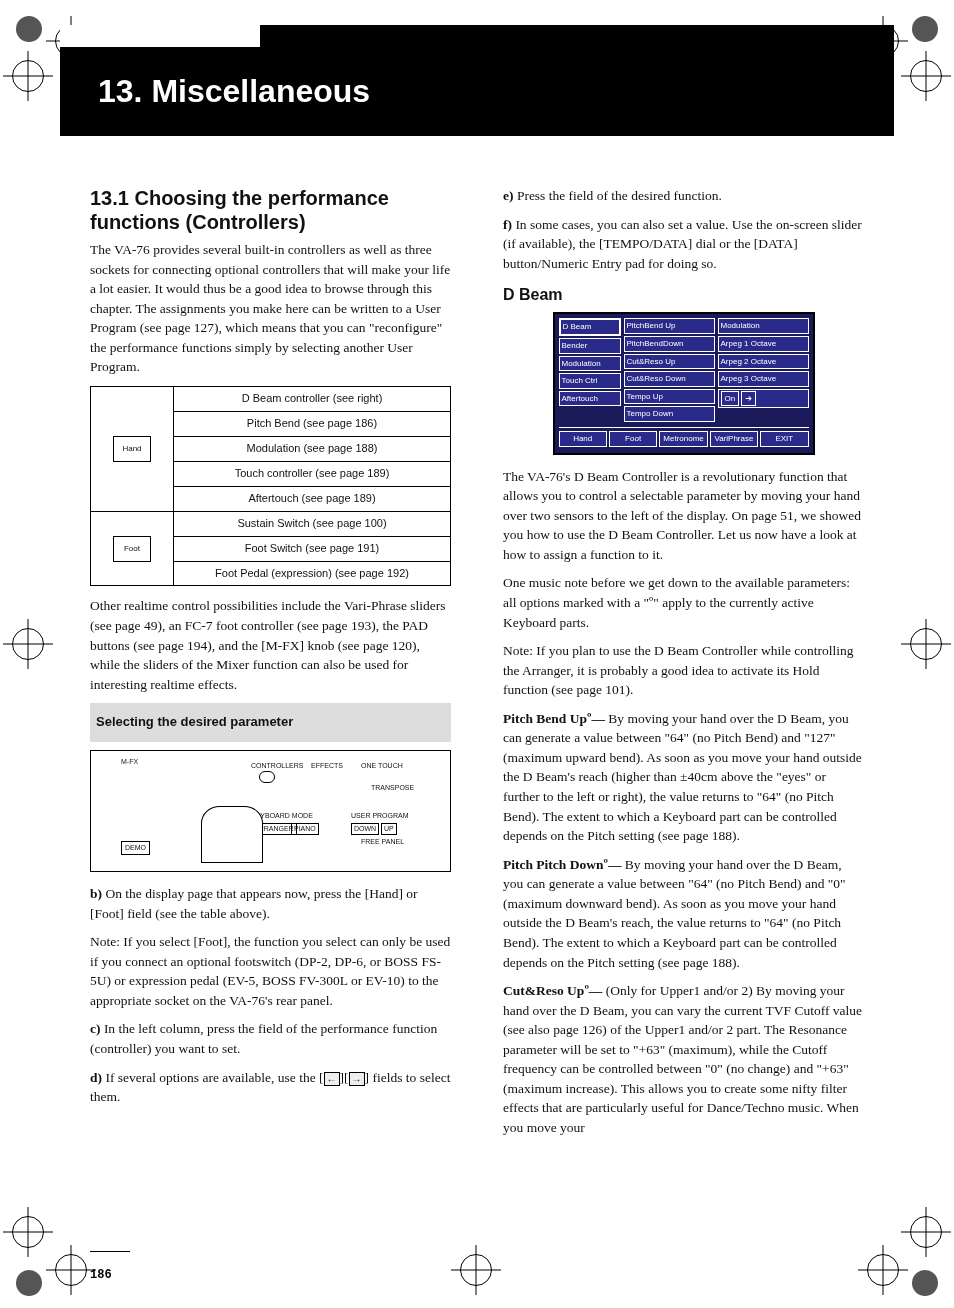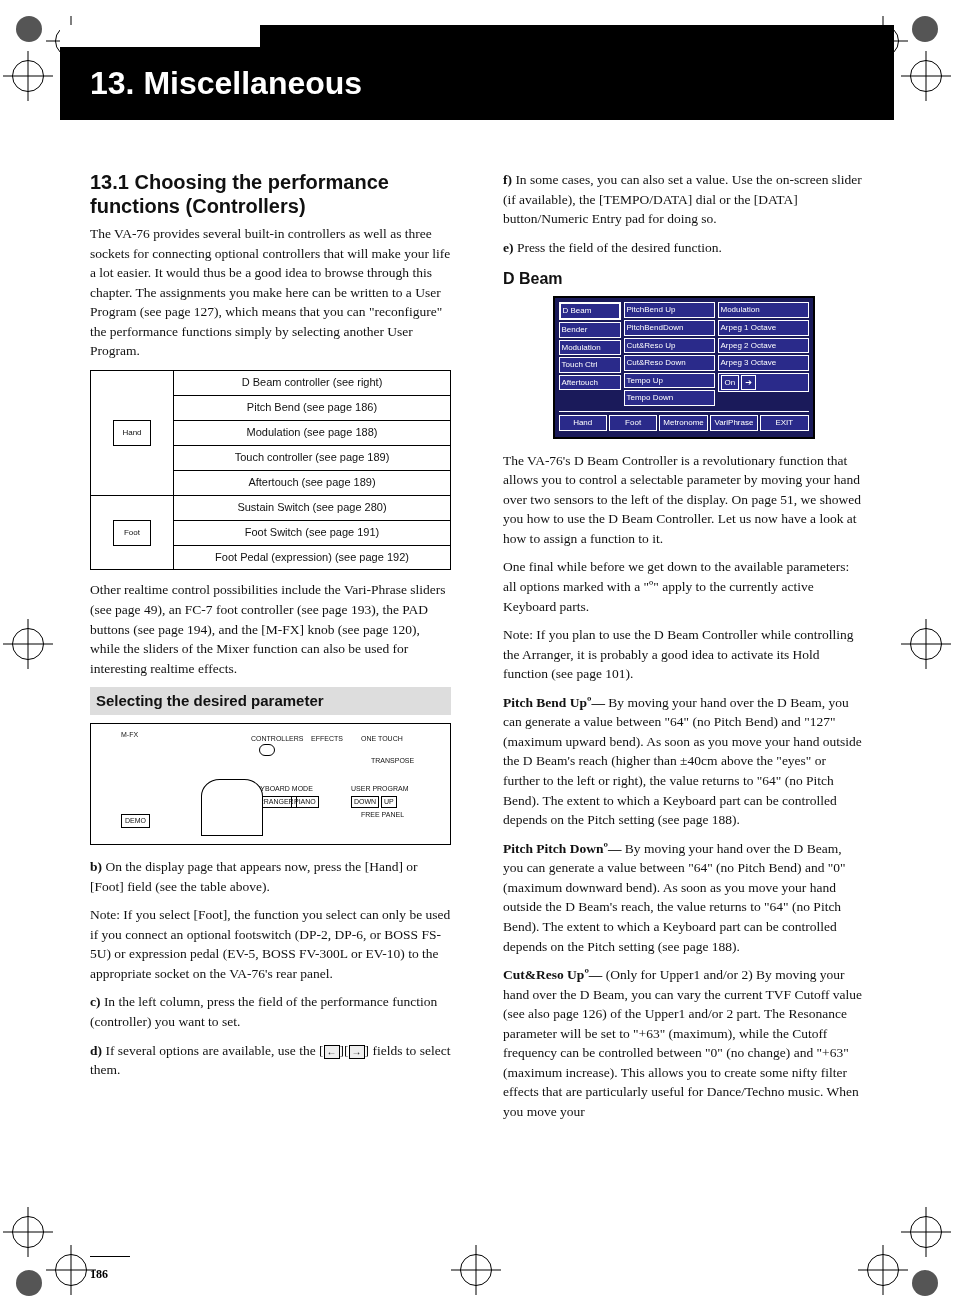--- a/index.html
+++ b/index.html
@@ -43,21 +43,21 @@
     position: relative;
     margin-bottom: 50px;
   }
   .header-band .white-strip {
     position: absolute;
     top: 0; left: 0;
     width: 200px; height: 22px;
     background: #fff;
   }
   .header-band h1 {
-    margin: 0;
+    margin: 8px;
     font-family: Verdana, Arial, sans-serif;
     font-size: 32px;
     font-weight: bold;
   }
   .columns {
     display: flex;
     gap: 52px;
     padding: 0 30px;
   }
   .col {
@@ -94,22 +94,22 @@
   }
   .icon-cell { width: 70px; }
   .hand-icon, .foot-icon {
     display:inline-block; width:36px; height:24px; border:1px solid #000;
     font-size:8px; line-height:24px; text-align:center;
   }
   .subheading-bar {
     background: #ddd;
     font-family: Verdana, Arial, sans-serif;
     font-weight: bold;
-    font-size: 15px;
-    padding: 3px 6px;
+    font-size: 13px;
+    padding: 10px 6px;
     margin-top: 8px;
   }
   .step { margin: 6px 0; }
   .step b { font-weight: bold; }
   .note { }
   .panel-illustration {
     border: 1px solid #000;
     height: 120px;
     margin: 8px 0 12px 0;
     position: relative;
@@ -143,22 +143,22 @@
   }
   .screen-left .sel { border:2px solid #fff; }
   .screen-mid { flex:1; }
   .screen-right { flex:1; }
   .screen-bottom { display:flex; gap:2px; margin-top:3px; border-top:1px solid #fff; padding-top:3px;}
   .screen-bottom div { flex:1; text-align:center; }
   .screen-right .nav { display:flex; gap:2px;}
   .screen-right .nav span { border:1px solid #fff; padding:1px 3px; background:#2a2a8a;}
   .page-num {
     position:absolute; bottom:-14px; left:30px;
-    font-family: Liberation Serif, serif; font-weight:bold; font-size:12px;
-    border-top:1px solid #000; padding-top:10px; width:40px;
+    font-family: Liberation Mono, monospace; font-weight:bold; font-size:12px;
+    border-top:1px solid #000; padding-top:16px; width:40px;
   }
 </style>
 </head>
 <body>
 
 <div class="reg-mark" style="left:55px; top:25px;"></div>
 <div class="reg-mark" style="right:55px; top:25px;"></div>
 <div class="reg-mark" style="left:12px; top:60px;"></div>
 <div class="reg-mark" style="right:12px; top:60px;"></div>
 <div class="reg-mark" style="left:12px; top:628px;"></div>
@@ -203,21 +203,21 @@
         <tr>
               <td>Touch controller (see page 189)</td>
             </tr>
         <tr>
               <td>Aftertouch (see page 189)</td>
             </tr>
         <tr>
           <td class="icon-cell" rowspan="3">
             <span class="foot-icon">Foot</span>
           </td>
-          <td>Sustain Switch (see page 280)</td>
+          <td>Sustain Switch (see page 100)</td>
         </tr>
         <tr>
               <td>Foot Switch (see page 191)</td>
             </tr>
         <tr>
               <td>Foot Pedal (expression) (see page 192)</td>
             </tr>
       </tbody>
         </table>
 
@@ -251,24 +251,24 @@
       <p class="step">
         <b>c)</b> <span>In the left column, press the field of the performance function (controller) you want to set.</span>
       </p>
       <p class="step">
         <b>d)</b> <span>If several options are available, use the [</span><span class="arrow-btn">←</span>][<span class="arrow-btn">→</span><span>] fields to select them.</span>
       </p>
     </div>
 
     <div class="col">
       <p class="step">
+        <b>e)</b> <span>Press the field of the desired function.</span>
+      </p>
+      <p class="step">
         <b>f)</b> <span>In some cases, you can also set a value. Use the on-screen slider (if available), the [TEMPO/DATA] dial or the [DATA] button/Numeric Entry pad for doing so.</span>
-      </p>
-      <p class="step">
-        <b>e)</b> <span>Press the field of the desired function.</span>
       </p>
 
       <h3>D Beam</h3>
 
       <div class="screen-shot">
         <div class="screen-grid">
           <div class="screen-left">
             <div class="sel">D Beam</div>
             <div>Bender</div>
             <div>Modulation</div>
@@ -297,21 +297,21 @@
         <div class="screen-bottom">
           <div>Hand</div>
           <div>Foot</div>
           <div>Metronome</div>
           <div>VariPhrase</div>
           <div>EXIT</div>
         </div>
       </div>
 
       <p>The VA-76's D Beam Controller is a revolutionary function that allows you to control a selectable parameter by moving your hand over two sensors to the left of the display. On page 51, we showed you how to use the D Beam Controller. Let us now have a look at how to assign a function to it.</p>
-      <p>One final while before we get down to the available parameters: all options marked with a "º" apply to the currently active Keyboard parts.</p>
+      <p>One music note before we get down to the available parameters: all options marked with a "º" apply to the currently active Keyboard parts.</p>
       <p class="note">Note: If you plan to use the D Beam Controller while controlling the Arranger, it is probably a good idea to activate its Hold function (see page 101).</p>
       <p><b>Pitch Bend Upº— </b><span>By moving your hand over the D Beam, you can generate a value between "64" (no Pitch Bend) and "127" (maximum upward bend). As soon as you move your hand outside the D Beam's reach (higher than ±40cm above the "eyes" or further to the left or right), the value returns to "64" (no Pitch Bend). The extent to which a Keyboard part can be controlled depends on the Pitch setting (see page 188).</span></p>
       <p><b>Pitch Pitch Downº— </b><span>By moving your hand over the D Beam, you can generate a value between "64" (no Pitch Bend) and "0" (maximum downward bend). As soon as you move your hand outside the D Beam's reach, the value returns to "64" (no Pitch Bend). The extent to which a Keyboard part can be controlled depends on the Pitch setting (see page 188).</span></p>
       <p><b>Cut&amp;Reso Upº— </b><span>(Only for Upper1 and/or 2) By moving your hand over the D Beam, you can vary the current TVF Cutoff value (see also page 126) of the Upper1 and/or 2 part. The Resonance parameter will be set to "+63" (maximum), while the Cutoff frequency can be controlled between "0" (no change) and "+63" (maximum increase). This allows you to create some nifty filter effects that are particularly useful for Dance/Techno music. When you move your</span></p>
     </div>
   </div>
 
   <div class="page-num">186</div>
 </div>
 

